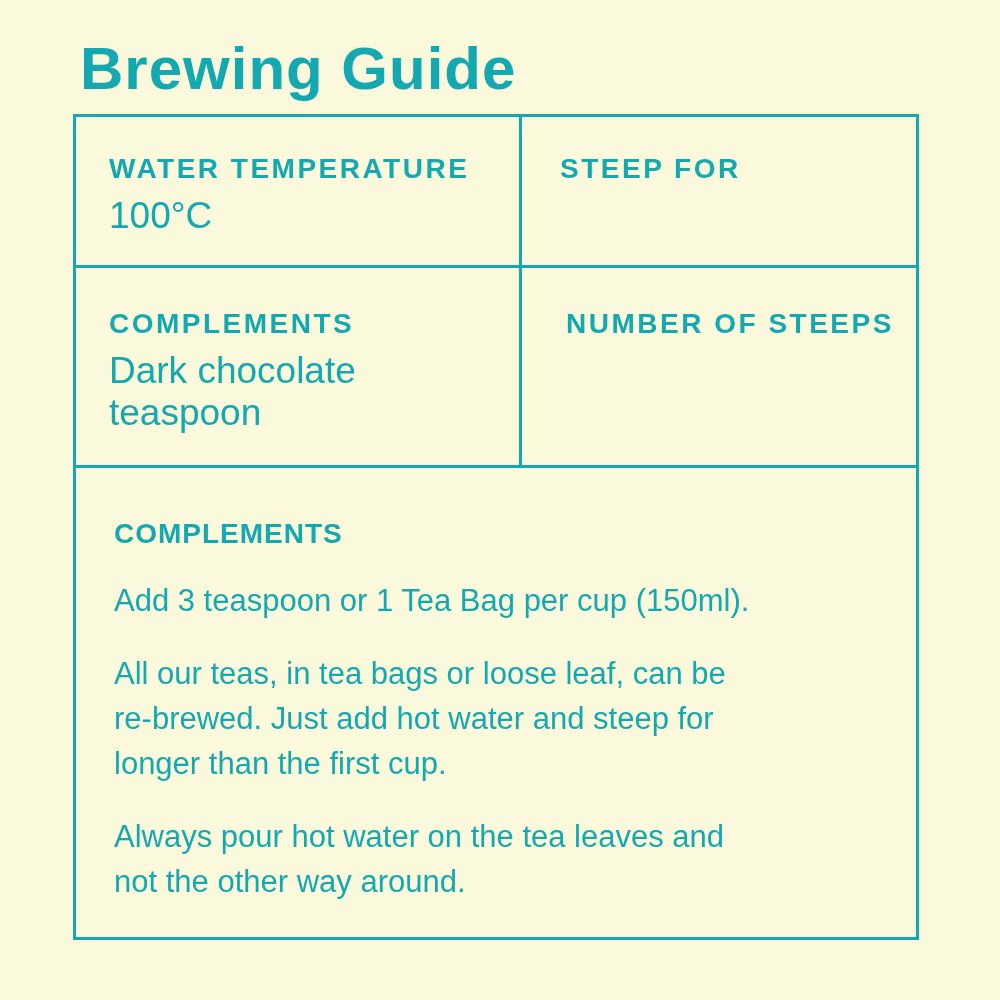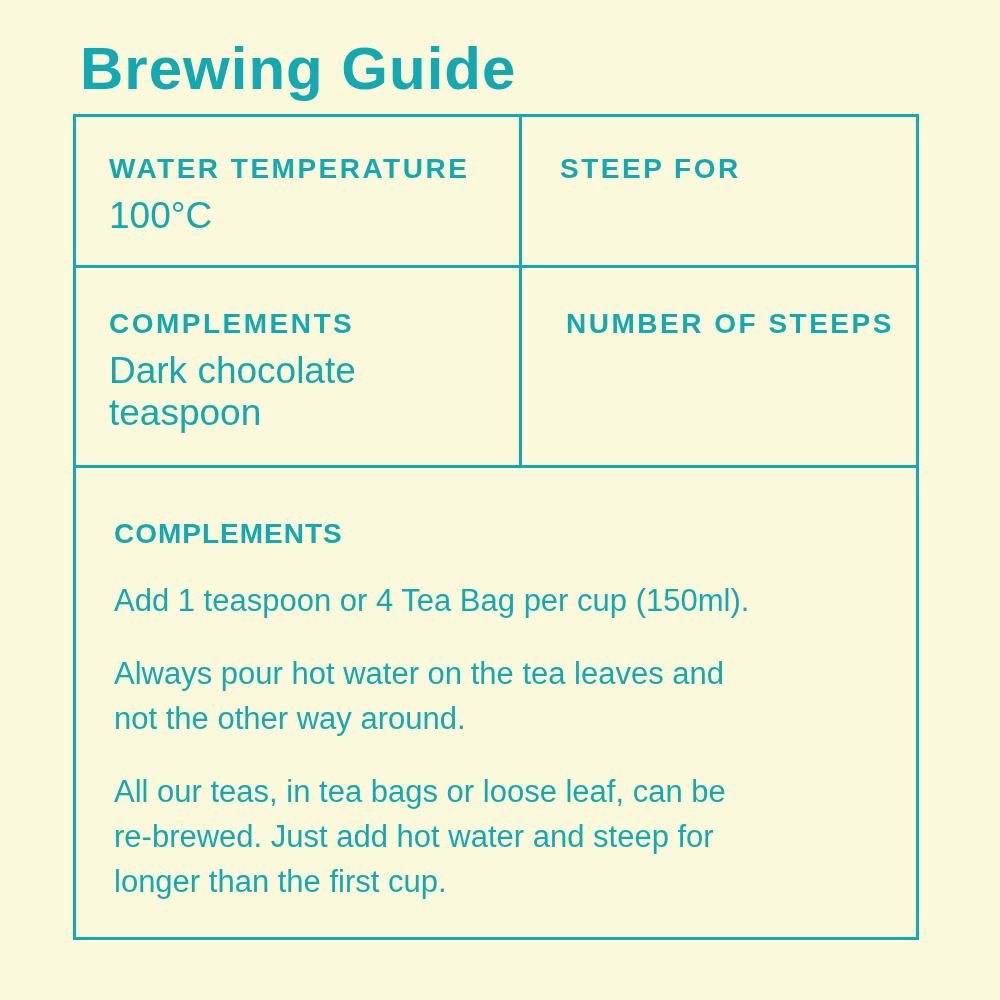--- a/index.html
+++ b/index.html
@@ -102,22 +102,22 @@
       <div class="cell-label">COMPLEMENTS</div>
       <div class="cell-value">Dark chocolate teaspoon</div>
     </div>
 
     <div class="cell col-right border-b" style="padding-top:40px;text-align:center;">
       <div class="cell-label">NUMBER OF STEEPS</div>
     </div>
 
     <div class="instructions">
       <div class="instructions-label">COMPLEMENTS</div>
-      <p>Add 1 teaspoon or 4 Tea Bag per cup (150ml).</p>
-      <p>Always pour hot water on the tea leaves and
-not the other way around.</p>
+      <p>Add 3 teaspoon or 1 Tea Bag per cup (150ml).</p>
       <p>All our teas, in tea bags or loose leaf, can be
 re-brewed. Just add hot water and steep for
 longer than the first cup.</p>
+      <p>Always pour hot water on the tea leaves and
+not the other way around.</p>
     </div>
 
   </div>
 </div>
 
 </body></html>

